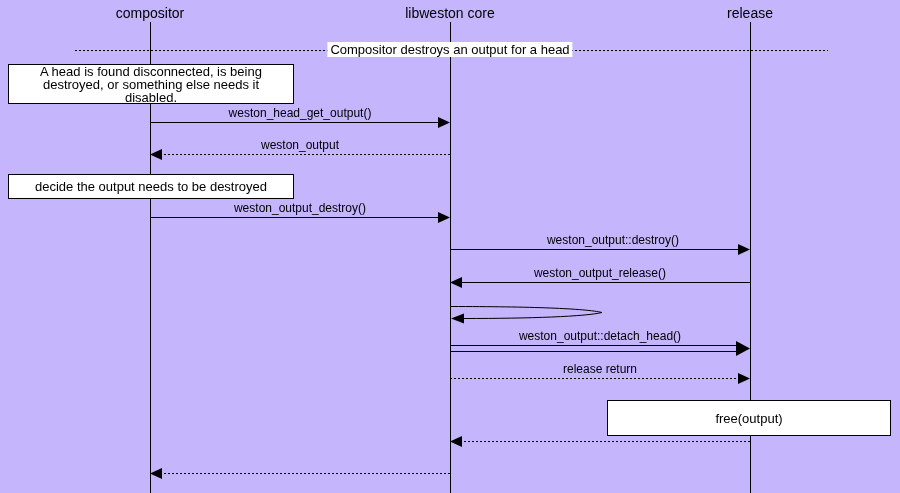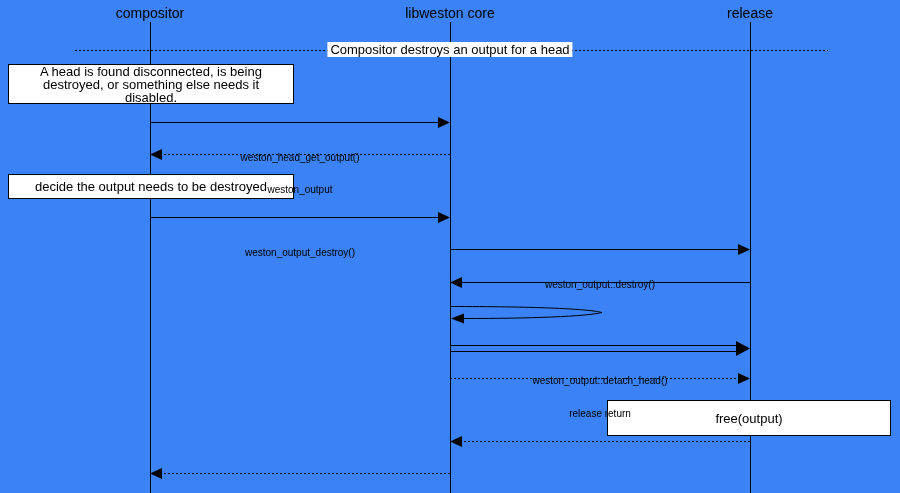--- a/index.html
+++ b/index.html
@@ -1,20 +1,20 @@
 <!DOCTYPE html>
 <html><head>
 <meta charset="utf-8">
 <style>
   html, body { margin: 0; padding: 0; background: #ffffff; }
   .diagram {
     position: relative;
     width: 900px;
     height: 493px;
-    background: #3b82f6;
+    background: #c4b5fd;
     font-family: "Liberation Sans", sans-serif;
     color: #000000;
     overflow: hidden;
   }
   .diagram svg { position: absolute; left: 0; top: 0; }
   .participant-label {
     position: absolute;
     top: 5px;
     transform: translateX(-50%);
     font-size: 14px;
@@ -40,30 +40,29 @@
     justify-content: center;
     text-align: center;
     font-size: 13px;
     line-height: 13px;
   }
   .note-1 { left: 8px;   top: 64px;  width: 286px; height: 40px; padding: 1px 16px; }
   .note-2 { left: 8px;   top: 174px; width: 286px; height: 25px; white-space: nowrap; }
   .note-3 { left: 607px; top: 400px; width: 284px; height: 36px; white-space: nowrap; }
   .msg-label {
     position: absolute;
-    font-size: 10px;
+    font-size: 12px;
     text-align: center;
     white-space: nowrap;
     line-height: 15px;
-    margin-top: 44px;
   }
   .m1 { left: 150px; width: 300px; top: 106px; }
   .m2 { left: 150px; width: 300px; top: 138px; }
   .m3 { left: 150px; width: 300px; top: 201px; }
-  .m4 { left: 450px; width: 300px; top: 233px; }
+  .m4 { left: 463px; width: 300px; top: 233px; }
   .m5 { left: 450px; width: 300px; top: 266px; }
   .m6 { left: 250px; width: 198px; top: 298px; text-align: right; }
   .m7 { left: 450px; width: 300px; top: 329px; }
   .m8 { left: 450px; width: 300px; top: 362px; }
 </style>
 </head>
 <body>
 
 <div class="diagram">
 
@@ -118,16 +117,17 @@
   <div class="divider-label">Compositor destroys an output for a head</div>
 
   <div class="note note-2">decide the output needs to be destroyed</div>
   <div class="note note-1">A head is found disconnected, is being destroyed, or something else needs it disabled.</div>
   <div class="note note-3">free(output)</div>
 
   <div class="msg-label m1">weston_head_get_output()</div>
   <div class="msg-label m2">weston_output</div>
   <div class="msg-label m3">weston_output_destroy()</div>
   <div class="msg-label m4">weston_output::destroy()</div>
+  <div class="msg-label m5">weston_output_release()</div>
   <div class="msg-label m7">weston_output::detach_head()</div>
   <div class="msg-label m8">release return</div>
 
 </div>
 
 </body></html>

